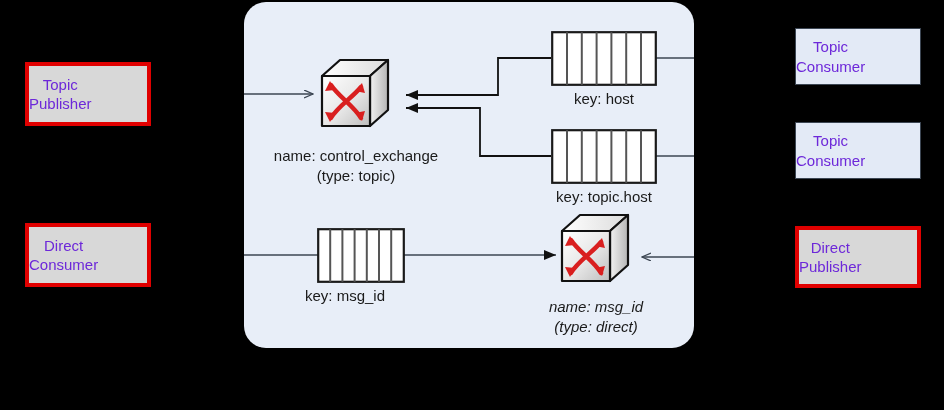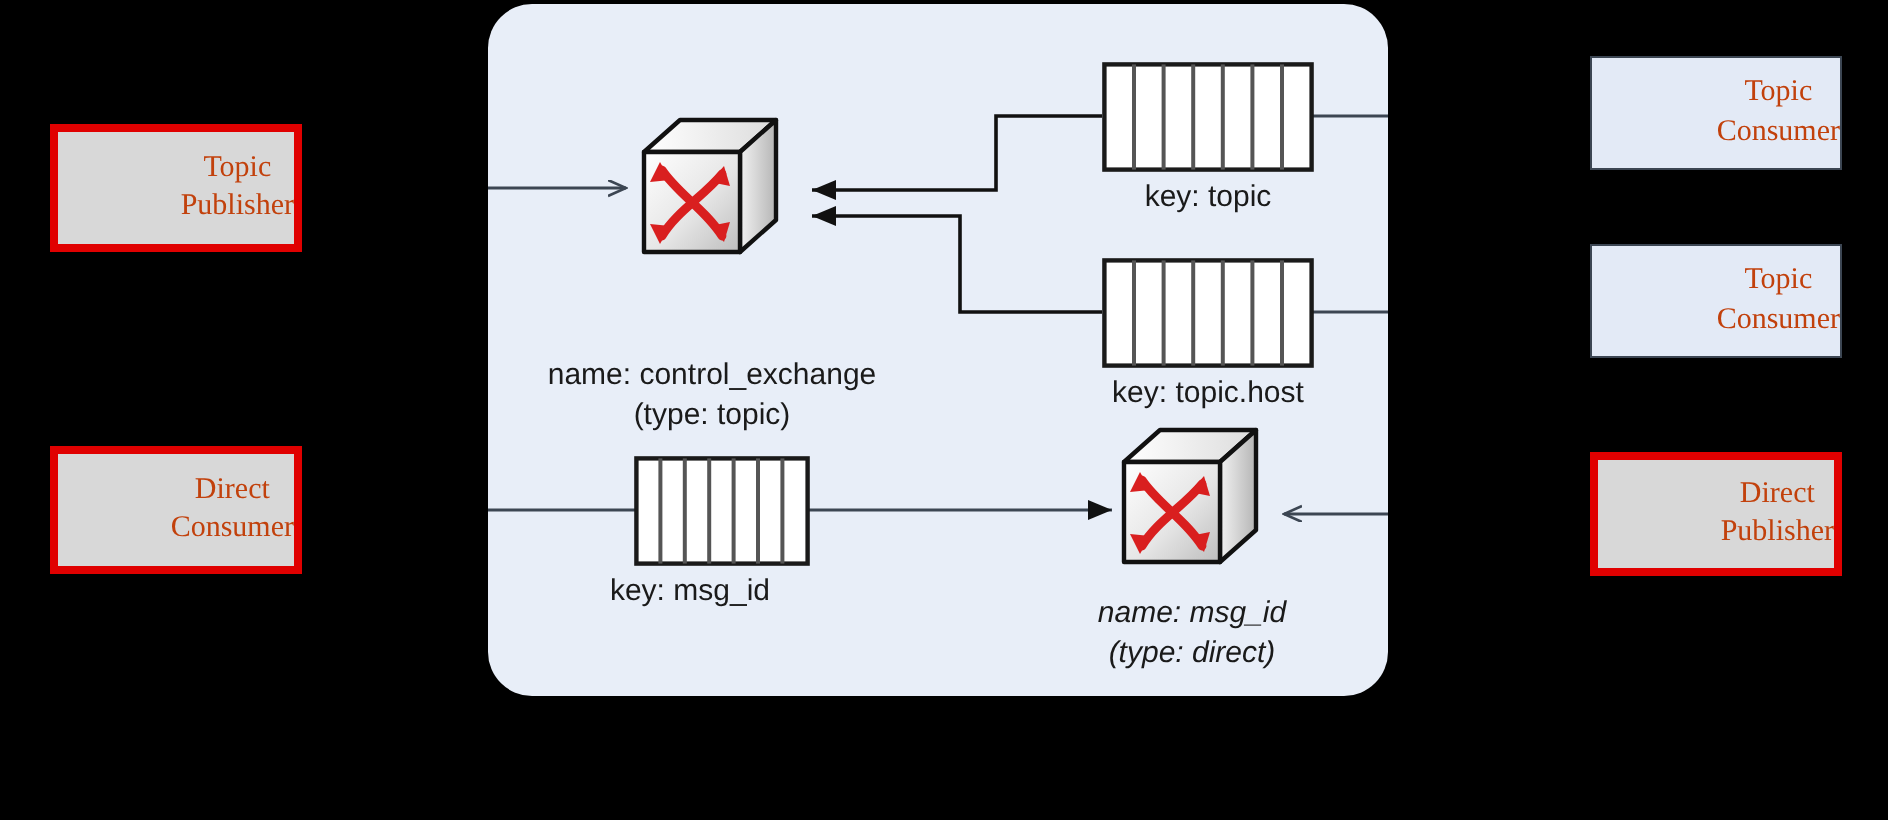--- a/index.html
+++ b/index.html
@@ -28,26 +28,25 @@
     background: #e8eef8;
     border-radius: 22px;
   }
 
   
   .endpoint {
     position: absolute;
     box-sizing: border-box;
     display: flex;
     align-items: center;
-    justify-content: flex-end;
+    justify-content: flex-start;
     text-align: center;
     line-height: 1.28;
     font-size: 15px;
-    color: #c2410c;
-    font-family: Liberation Serif, serif;
+    color: #6d28d9;
   }
   .endpoint .lbl {
     display: block;
     white-space: pre-line;
   }
   .endpoint.publisher {
     background: #d8d8d8;
     border: 4px solid #e00000;
   }
   .endpoint.consumer {
@@ -179,21 +178,21 @@
       </g>
       <g fill="#d91f1f">
         <polygon points="46,25 49,35 39,33"></polygon>
         <polygon points="46,63 49,53 39,55"></polygon>
         <polygon points="14,23 19,32 9,33"></polygon>
         <polygon points="14,64 19,55 9,54"></polygon>
       </g>
     </svg>
   </div>
 
-  <div class="caption" style="left:256px; top:146px; width:200px;margin-top:32px;">name: control_exchange
+  <div class="caption" style="left:256px; top:146px; width:200px;">name: control_exchange
 (type: topic)</div>
 
   <div class="exchange" style="left:556px; top:213px;">
     <svg width="76" height="84" viewBox="0 0 76 84" xmlns="http://www.w3.org/2000/svg">
       <defs>
         <linearGradient id="faceGrad2" x1="0" y1="0" x2="1" y2="1">
           <stop offset="0%" stop-color="#ffffff"></stop>
           <stop offset="55%" stop-color="#e6e6e6"></stop>
           <stop offset="100%" stop-color="#bdbdbd"></stop>
         </linearGradient>
@@ -231,21 +230,21 @@
       <g stroke="#555555" stroke-width="2">
         <line x1="16" y1="1.2" x2="16" y2="53.8"></line>
         <line x1="30.8" y1="1.2" x2="30.8" y2="53.8"></line>
         <line x1="45.6" y1="1.2" x2="45.6" y2="53.8"></line>
         <line x1="60.4" y1="1.2" x2="60.4" y2="53.8"></line>
         <line x1="75.2" y1="1.2" x2="75.2" y2="53.8"></line>
         <line x1="90" y1="1.2" x2="90" y2="53.8"></line>
       </g>
     </svg>
   </div>
-  <div class="caption" style="left:534px; top:89px; width:140px;">key: topic</div>
+  <div class="caption" style="left:534px; top:89px; width:140px;">key: host</div>
 
   <div class="queue" style="left:551px; top:129px;">
     <svg width="106" height="55" viewBox="0 0 106 55" xmlns="http://www.w3.org/2000/svg">
       <rect x="1.2" y="1.2" width="103.6" height="52.6" fill="#ffffff" stroke="#1a1a1a" stroke-width="2.2"></rect>
       <g stroke="#555555" stroke-width="2">
         <line x1="16" y1="1.2" x2="16" y2="53.8"></line>
         <line x1="30.8" y1="1.2" x2="30.8" y2="53.8"></line>
         <line x1="45.6" y1="1.2" x2="45.6" y2="53.8"></line>
         <line x1="60.4" y1="1.2" x2="60.4" y2="53.8"></line>
         <line x1="75.2" y1="1.2" x2="75.2" y2="53.8"></line>

